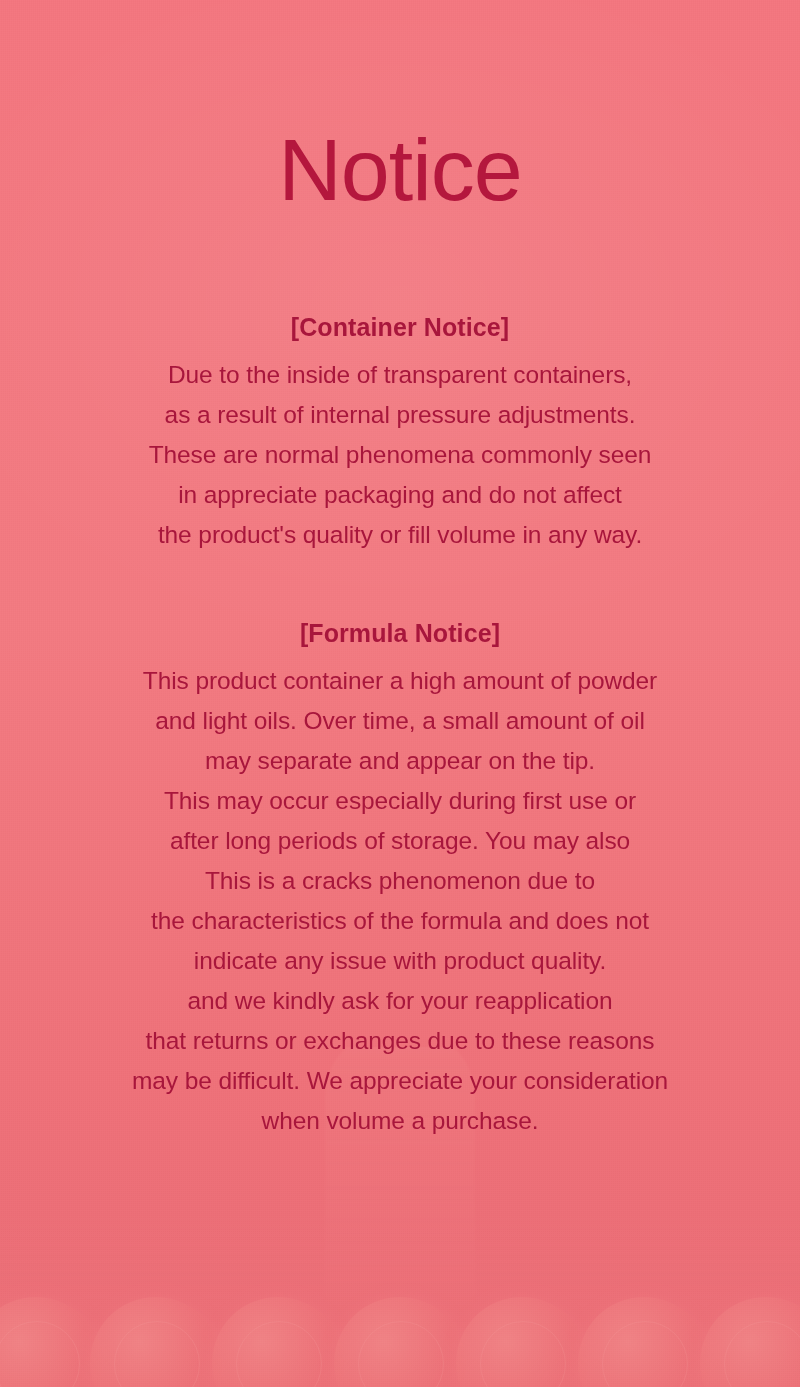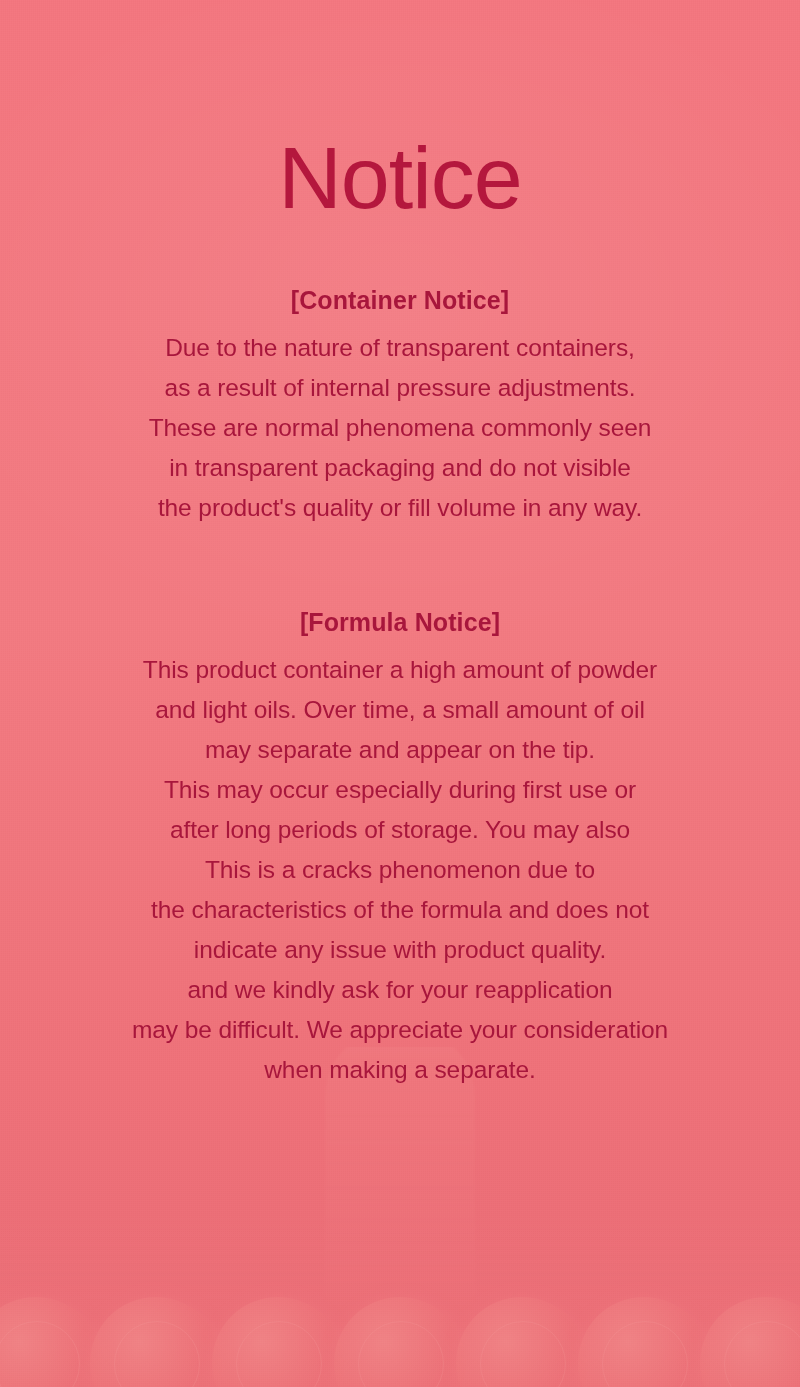--- a/index.html
+++ b/index.html
@@ -83,21 +83,21 @@
     opacity: 0.30;
     background-image:
       repeating-linear-gradient(0deg, rgba(255,255,255,0.035) 0px, rgba(255,255,255,0.035) 1px, rgba(0,0,0,0.02) 1px, rgba(0,0,0,0.02) 2px),
       repeating-linear-gradient(90deg, rgba(255,255,255,0.03) 0px, rgba(255,255,255,0.03) 1px, rgba(0,0,0,0.018) 1px, rgba(0,0,0,0.018) 2px);
   }
 
   .content {
     position: relative;
     z-index: 3;
     text-align: center;
-    padding: 12px 26px;
+    padding: 4px 26px;
   }
 
   .title {
     margin: 0;
     padding-top: 122px;
     font-size: 88px;
     line-height: 1;
     font-weight: 400;
     letter-spacing: -1px;
     color: #b4173d;
@@ -116,23 +116,23 @@
     font-size: 24.5px;
     line-height: 40px;
     color: #a8163c;
     letter-spacing: -0.1px;
   }
   .section-body .line {
     display: block;
     white-space: nowrap;
   }
 
-  #container-notice { margin-top: 64px; }
+  #container-notice { margin-top: 99px; }
   #container-notice .section-heading { margin-bottom: 13px; }
-  #formula-notice { margin-top: 80px; }
+  #formula-notice { margin-top: 64px; }
   #formula-notice .section-heading { margin-bottom: 13px; }
 </style>
 </head>
 <body>
 
 <div class="page">
 
   <div class="bg-art">
     <div class="tube"></div>
     <div class="disc" style="left: -30px;"></div>
@@ -145,41 +145,42 @@
     <div class="glow"></div>
   </div>
 
   <div class="content">
 
     <h1 class="title">Notice</h1>
 
     <div class="section" id="container-notice">
       <div class="section-heading">[Container Notice]</div>
       <div class="section-body">
-        <span class="line">Due to the nature of transparent containers,</span>
+        <span class="line">Due to the inside of transparent containers,</span>
         <span class="line">as a result of internal pressure adjustments.</span>
         <span class="line">These are normal phenomena commonly seen</span>
-        <span class="line">in transparent packaging and do not visible</span>
+        <span class="line">in appreciate packaging and do not affect</span>
         <span class="line">the product's quality or fill volume in any way.</span>
       </div>
     </div>
 
     <div class="section" id="formula-notice">
       <div class="section-heading">[Formula Notice]</div>
       <div class="section-body">
         <span class="line">This product container a high amount of powder</span>
         <span class="line">and light oils. Over time, a small amount of oil</span>
         <span class="line">may separate and appear on the tip.</span>
         <span class="line">This may occur especially during first use or</span>
         <span class="line">after long periods of storage. You may also</span>
         <span class="line">This is a cracks phenomenon due to</span>
         <span class="line">the characteristics of the formula and does not</span>
         <span class="line">indicate any issue with product quality.</span>
         <span class="line">and we kindly ask for your reapplication</span>
+        <span class="line">that returns or exchanges due to these reasons</span>
         <span class="line">may be difficult. We appreciate your consideration</span>
-        <span class="line">when making a separate.</span>
+        <span class="line">when volume a purchase.</span>
       </div>
     </div>
 
   </div>
 
   <div class="grain"></div>
 </div>
 
 </body></html>

